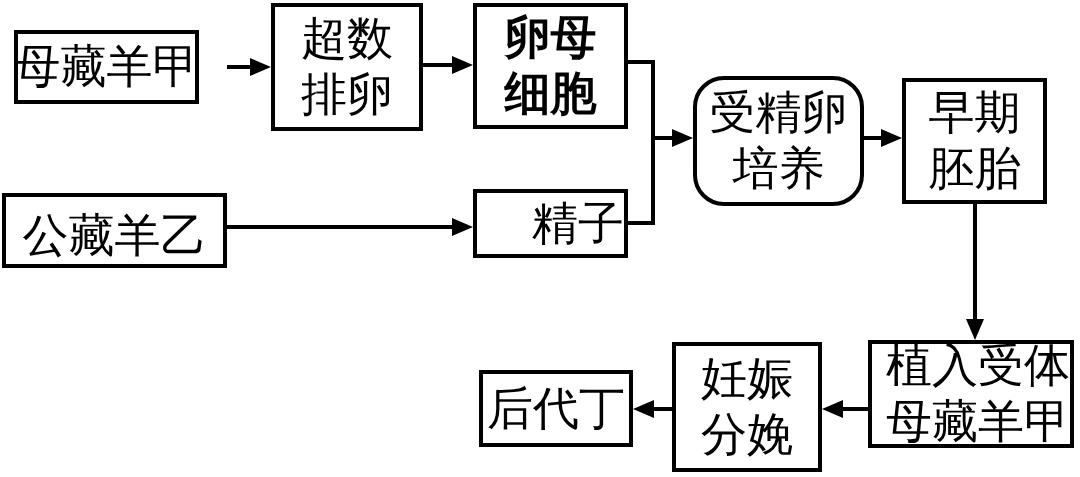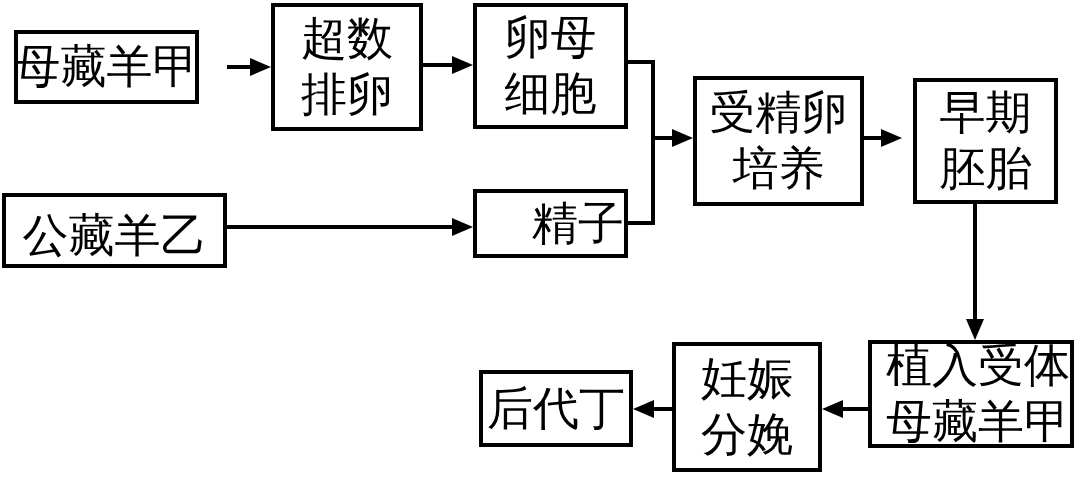--- a/index.html
+++ b/index.html
@@ -90,39 +90,39 @@
 
   <div class="node" style="left:14px; top:30px; width:185px; height:74px;">
     <span>母藏羊甲</span>
   </div>
 
   <div class="node" style="left:271px; top:3px; width:152px; height:128px;">
     <span>超数</span>
     <span>排卵</span>
   </div>
 
-  <div class="node" style="left:473px; top:3px; width:155px; height:126px;">
+  <div class="node" style="left:473px; top:3px; width:155px; height:126px;font-weight:bold;">
     <span>卵母</span>
     <span>细胞</span>
   </div>
 
   <div class="node" style="left:2px; top:193px; width:225px; height:75px;justify-content:flex-end;">
     <span>公藏羊乙</span>
   </div>
 
   <div class="node" style="left:473px; top:189px; width:155px; height:69px;align-items:flex-end;">
     <span>精子</span>
   </div>
 
-  <div class="node" style="left:693px; top:76px; width:171px; height:130px;">
+  <div class="node" style="left:693px; top:76px; width:171px; height:130px;border-radius:31px;">
     <span>受精卵</span>
     <span>培养</span>
   </div>
 
-  <div class="node" style="left:902px; top:78px; width:145px; height:126px;margin-left:11px;">
+  <div class="node" style="left:902px; top:78px; width:145px; height:126px;">
     <span>早期</span>
     <span>胚胎</span>
   </div>
 
   <div class="node" style="left:868px; top:340px; width:206px; height:108px;padding-left:14px;">
     <span>植入受体</span>
     <span>母藏羊甲</span>
   </div>
 
   <div class="node" style="left:672px; top:342px; width:150px; height:130px;text-align:right;">

